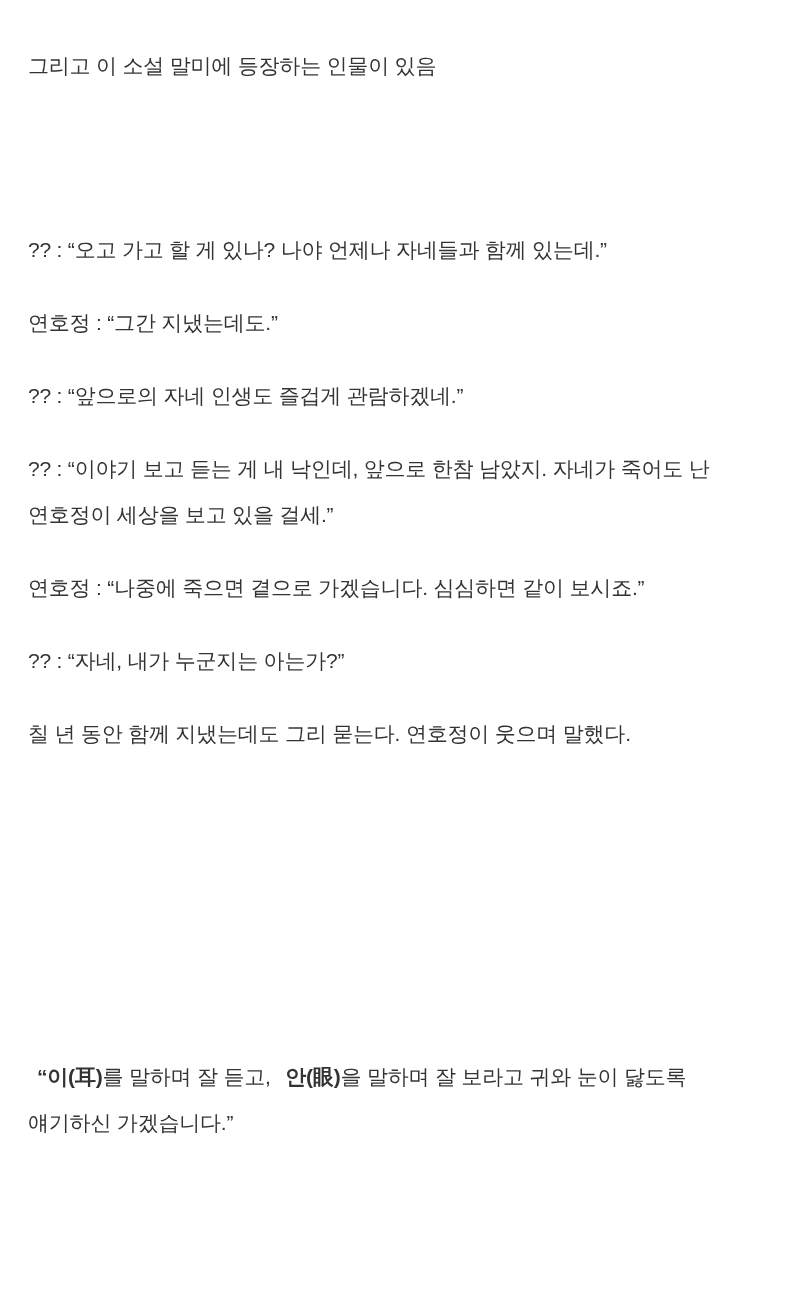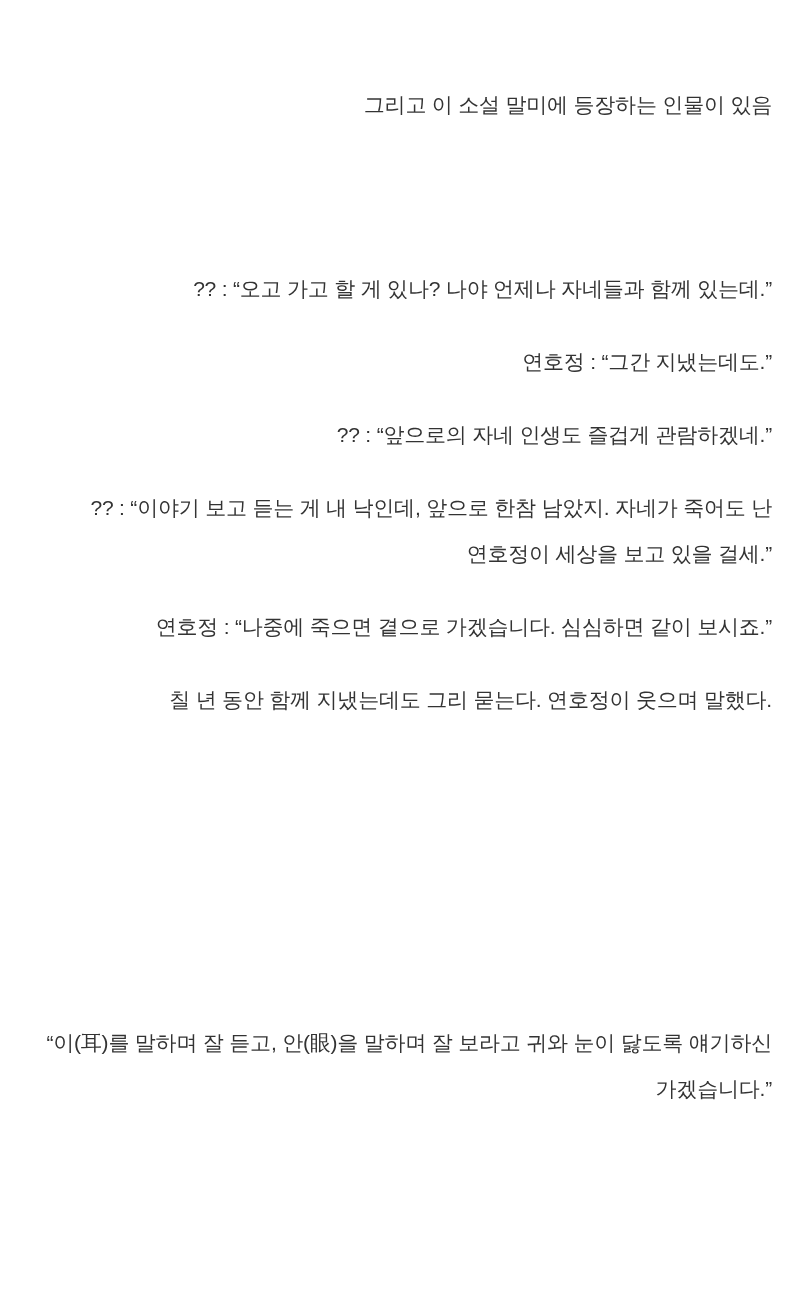--- a/index.html
+++ b/index.html
@@ -11,51 +11,53 @@
     position: relative;
     width: 800px;
     height: 1309px;
     margin: 0 auto;
     background: #ffffff;
     overflow: hidden;
     font-family: "Liberation Sans", "DejaVu Sans", sans-serif;
     color: #333333;
   }
   .content {
-    padding: 82px 28px 0;
-    text-align: right;
+    padding: 43px 28px 0;
+    text-align: left;
     font-size: 21px;
     line-height: 46px;
     font-weight: 500;
     letter-spacing: -0.2px;
     word-break: keep-all;
   }
   .content p {
     margin: 27px 0 0;
   }
   .content p:first-child {
     margin-top: 0;
   }
   .gap-xl {
     margin-top: 138px !important;
   }
   .gap-xxl {
     margin-top: 297px !important;
   }
   .bold {
-    font-weight: 400;
+    font-weight: 700;
+    margin-left: 9px;
   }
 </style>
 </head>
 <body>
 
 <div class="page">
   <div class="content">
     <p>그리고 이 소설 말미에 등장하는 인물이 있음</p>
     <p class="gap-xl">?? : “오고 가고 할 게 있나? 나야 언제나 자네들과 함께 있는데.”</p>
     <p>연호정 : “그간 지냈는데도.”</p>
     <p>?? : “앞으로의 자네 인생도 즐겁게 관람하겠네.”</p>
     <p>?? : “이야기 보고 듣는 게 내 낙인데, 앞으로 한참 남았지. 자네가 죽어도 난 연호정이 세상을 보고 있을 걸세.”</p>
     <p>연호정 : “나중에 죽으면 곁으로 가겠습니다. 심심하면 같이 보시죠.”</p>
+    <p>?? : “자네, 내가 누군지는 아는가?”</p>
     <p>칠 년 동안 함께 지냈는데도 그리 묻는다. 연호정이 웃으며 말했다.</p>
     <p class="gap-xxl"><span class="bold">“이(耳)</span><span>를 말하며 잘 듣고, </span><span class="bold">안(眼)</span><span>을 말하며 잘 보라고 귀와 눈이 닳도록 얘기하신 가겠습니다.”</span></p>
   </div>
 </div>
 
 </body></html>

